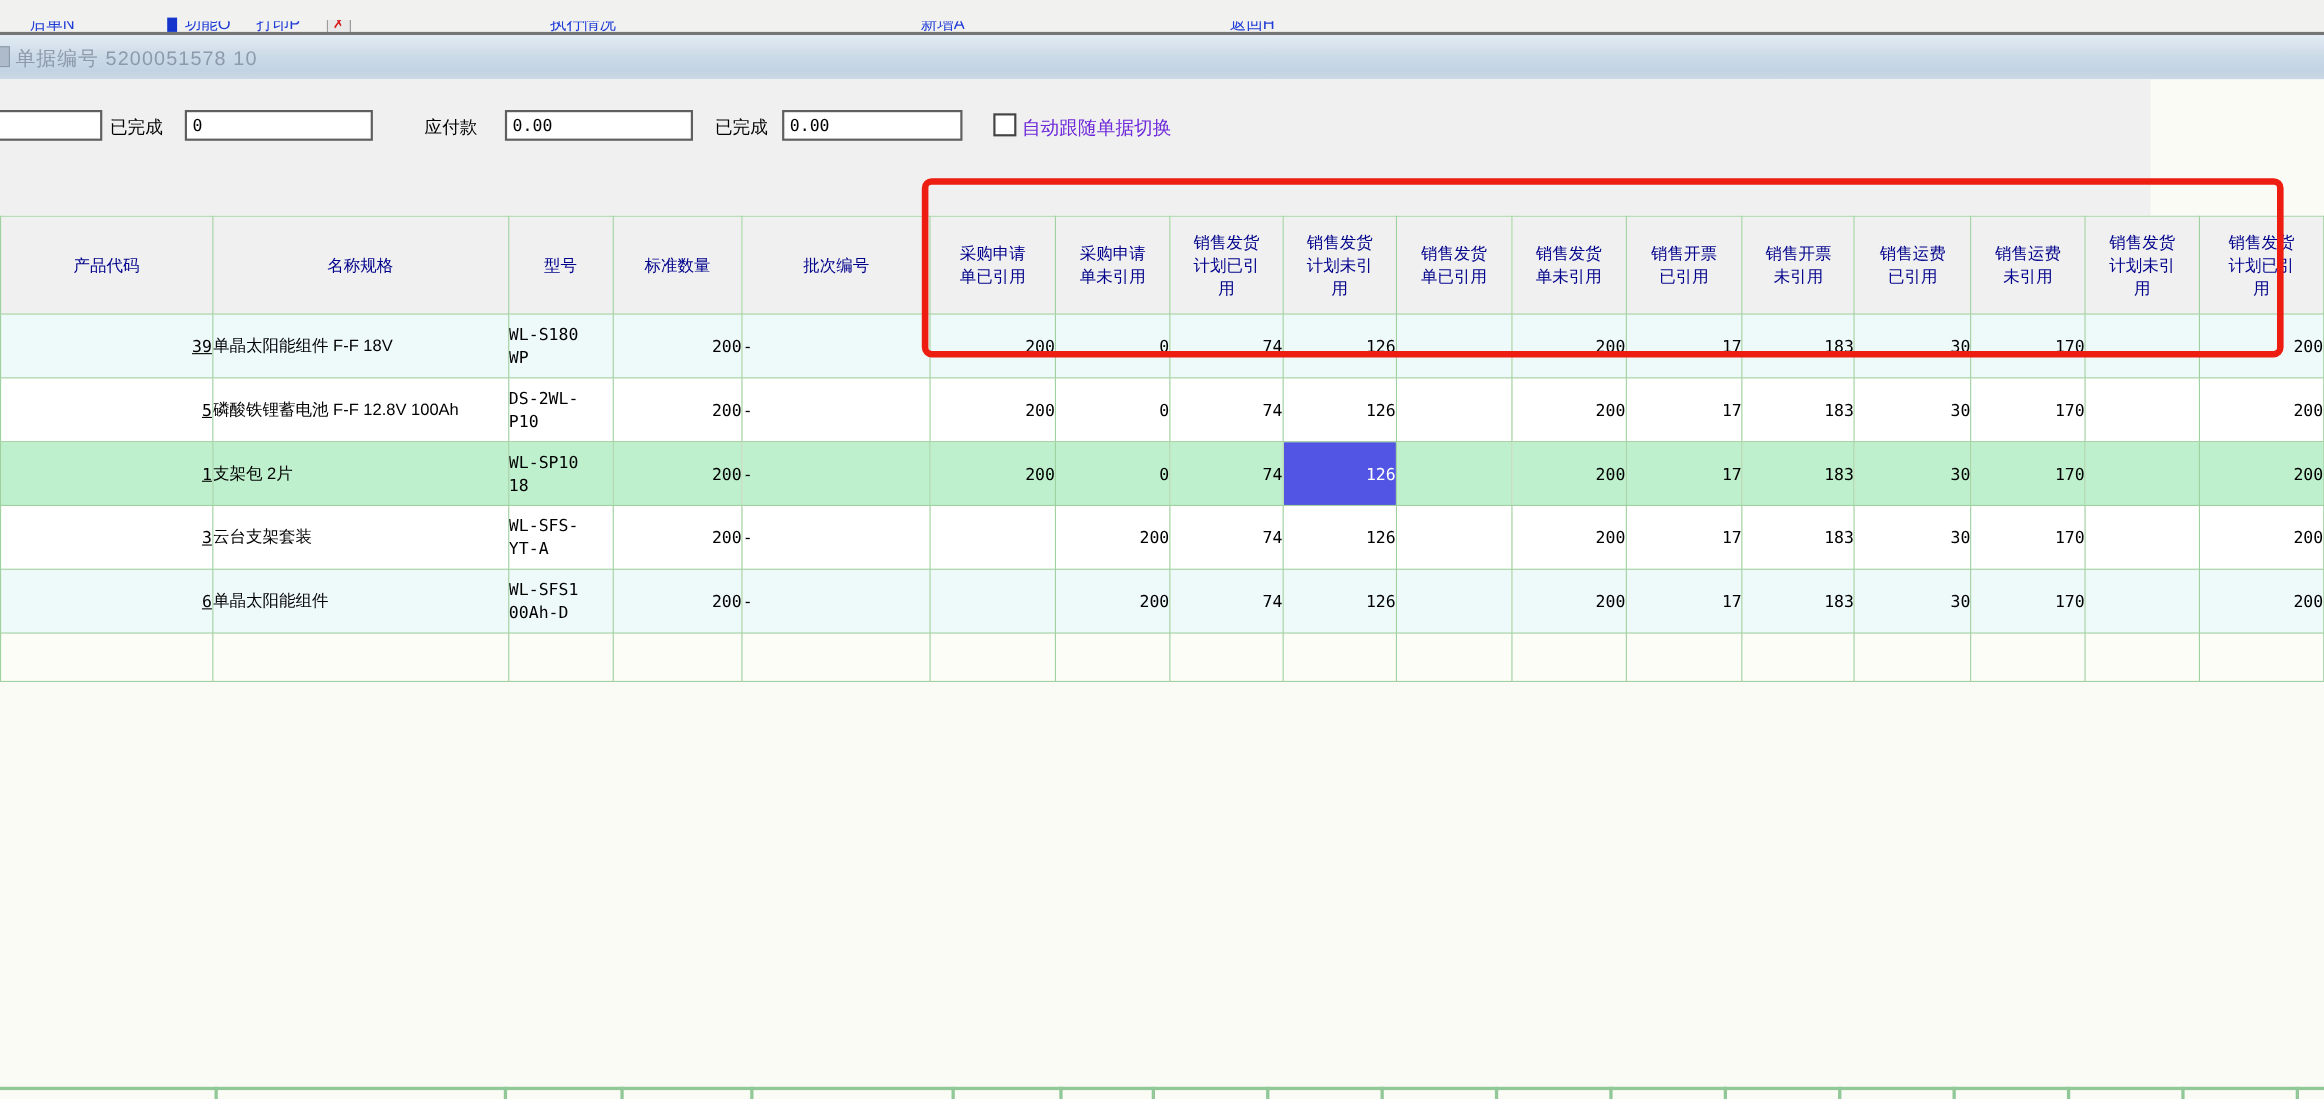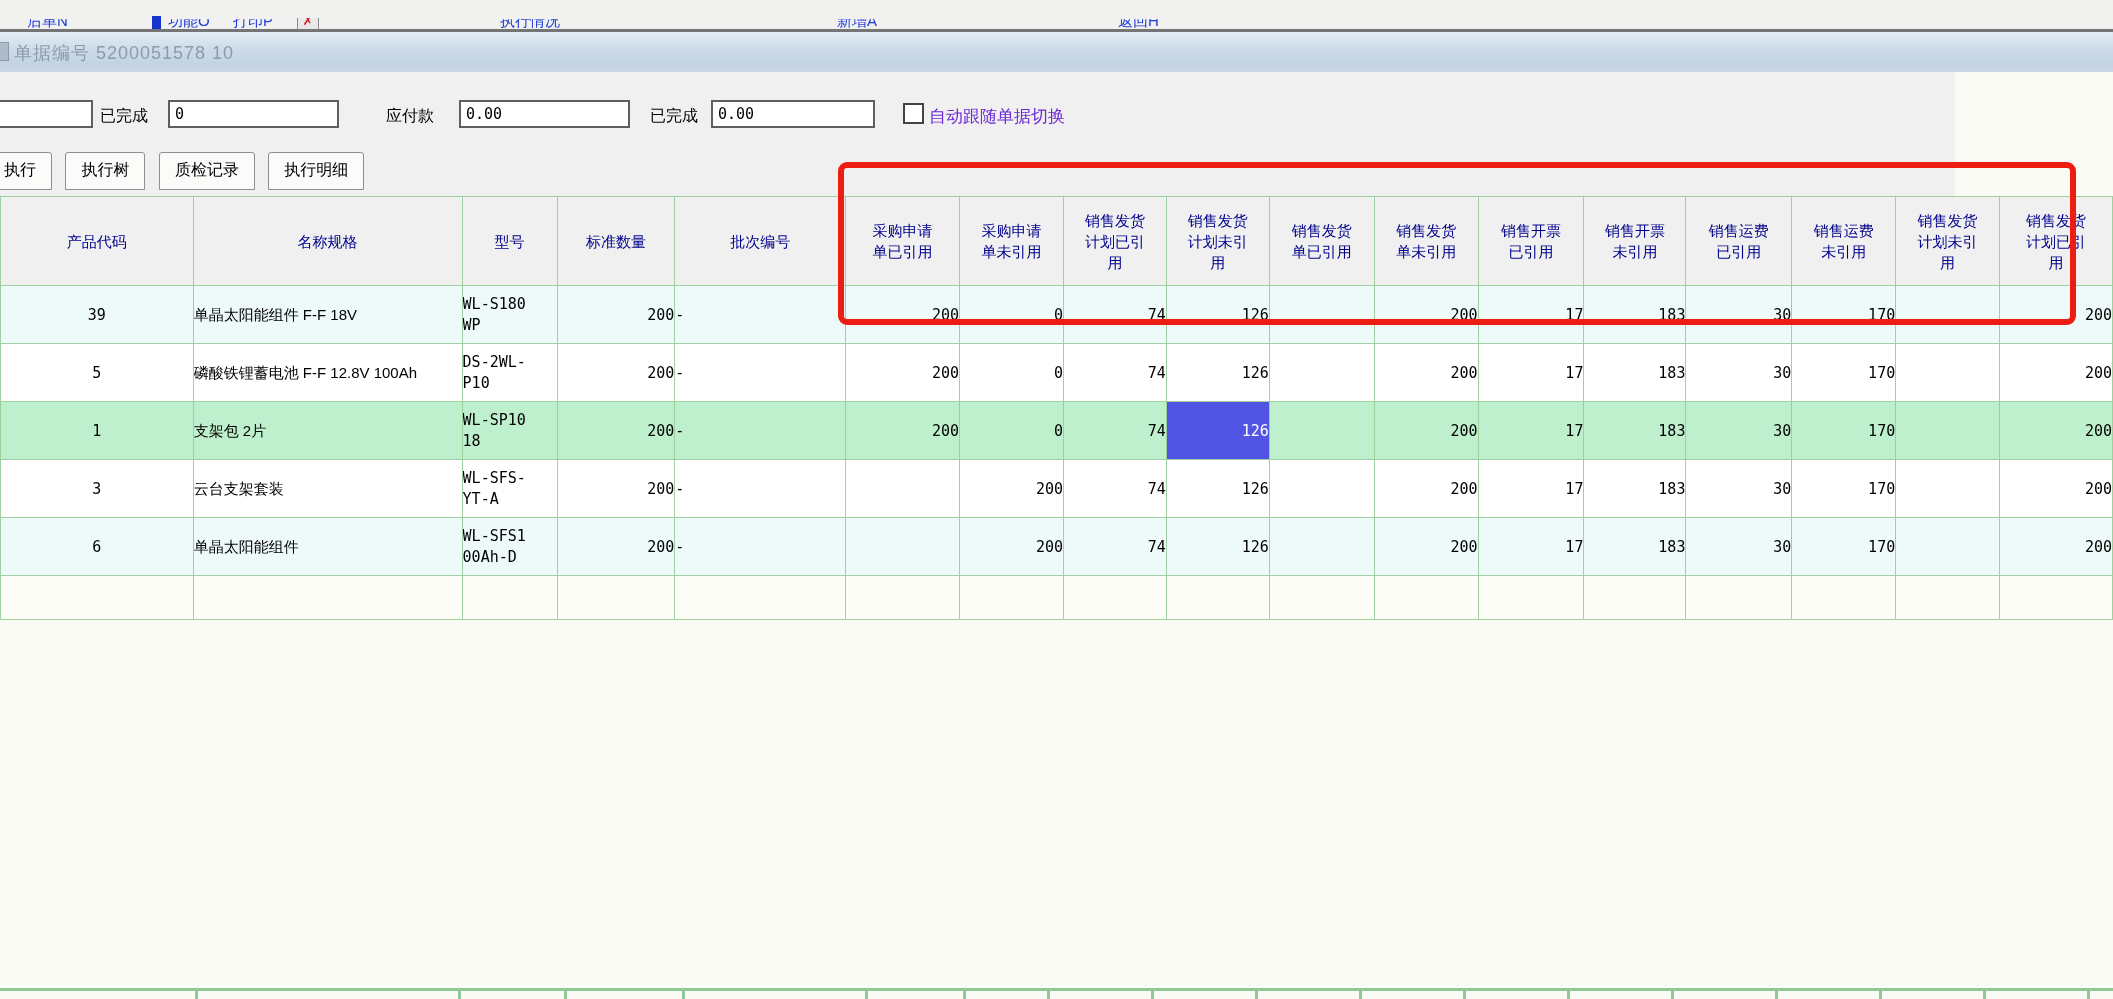--- a/index.html
+++ b/index.html
@@ -68,21 +68,21 @@
   table.grid thead tr{height:89px;}
   table.grid thead th{background:#f0f0f0;color:#00008b;font-weight:normal;text-align:center;}
   table.grid thead th .hwrap{display:inline-block;max-width:64px;line-height:21px;}
   table.grid thead th .hplain{display:inline-block;line-height:21px;}
   table.grid tbody tr{height:58px;background:#fff;}
   table.grid tbody tr.alt{background:#eefaf9;}
   table.grid tbody tr.selrow{background:#bff0cd;}
   table.grid tbody tr.emptyrow{height:44px;background:#fdfdf8;}
   td.num{text-align:right;padding-right:8px;font-family:"DejaVu Sans Mono","Liberation Mono",monospace;}
   td.qty{text-align:right;padding-right:12px;font-family:"DejaVu Sans Mono","Liberation Mono",monospace;}
-  td.code{text-align:center;padding-left:3px;font-family:"DejaVu Sans Mono","Liberation Mono",monospace;}
+  td.code{text-align:right;padding-left:3px;font-family:"DejaVu Sans Mono","Liberation Mono",monospace;text-decoration:underline;}
   td.name{text-align:left;padding-left:7px;font-size:16px;}
   td.name .nwrap{display:inline-block;max-width:250px;line-height:24px;}
   td.model{text-align:left;padding-left:4px;font-family:"DejaVu Sans Mono","Liberation Mono",monospace;font-size:14px;}
   td.model .mwrap{display:inline-block;max-width:70px;word-break:break-all;line-height:21px;}
   td.batch{text-align:left;padding-left:8px;font-family:"DejaVu Sans Mono","Liberation Mono",monospace;}
   td.selcell{background:#5254e4;color:#fff;}
   
   .red-rect{
     position:absolute;left:838px;top:162px;width:1226px;height:151px;
     border:6px solid #ee1d12;border-radius:9px;pointer-events:none;z-index:50;
@@ -114,26 +114,20 @@
   <input class="tb" style="left: -12px; width: 96px;" value="">
   <label style="left:100px">已完成</label>
   <input class="tb" style="left: 168px; width: 162px;" value="0">
   <label style="left:386px">应付款</label>
   <input class="tb" style="left: 459px; width: 162px;" value="0.00">
   <label style="left:650px">已完成</label>
   <input class="tb" style="left: 711px; width: 155px;" value="0.00">
   <span class="chk"></span>
   <span class="chk-label">自动跟随单据切换</span>
 
-  <div class="tabs" style="top:80px;position:absolute;left:0">
-    <span class="tab cut">执行</span>
-    <span class="tab">执行树</span>
-    <span class="tab">质检记录</span>
-    <span class="tab">执行明细</span>
-  </div>
 </div>
 
 <div class="gridwrap">
   <table class="grid" id="grid">
       <colgroup>
         <col style="width: 195px;">
         <col style="width: 272px;">
         <col style="width: 96px;">
         <col style="width: 119px;">
         <col style="width: 173px;">

